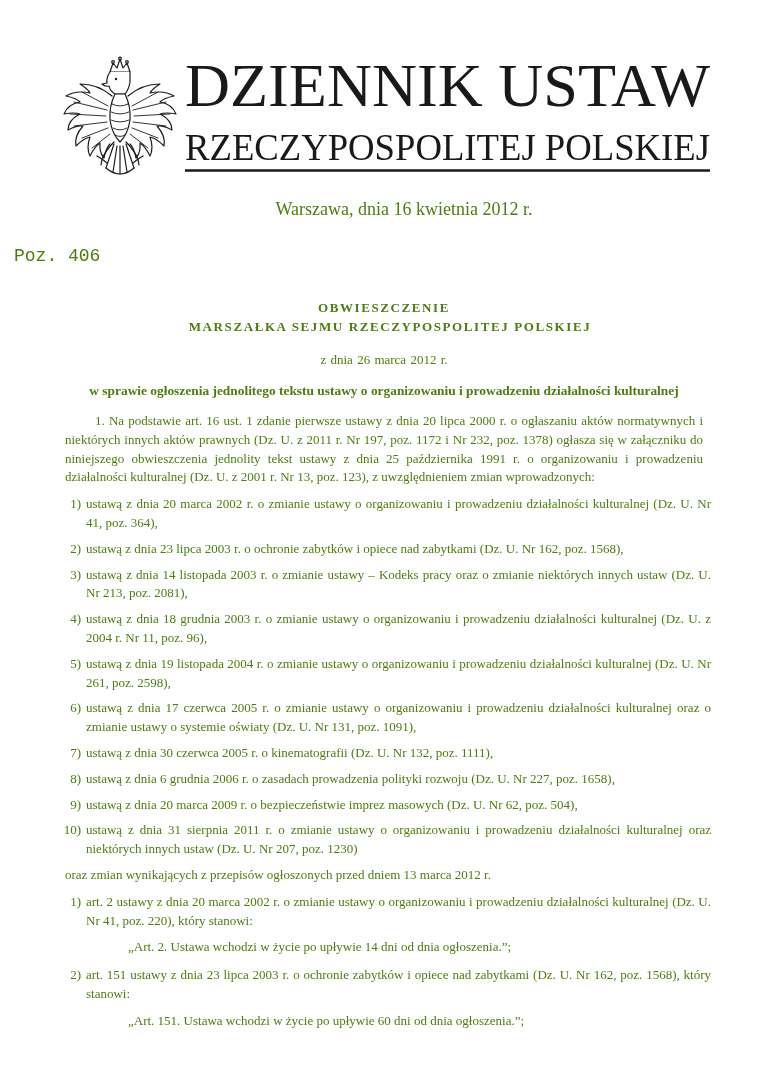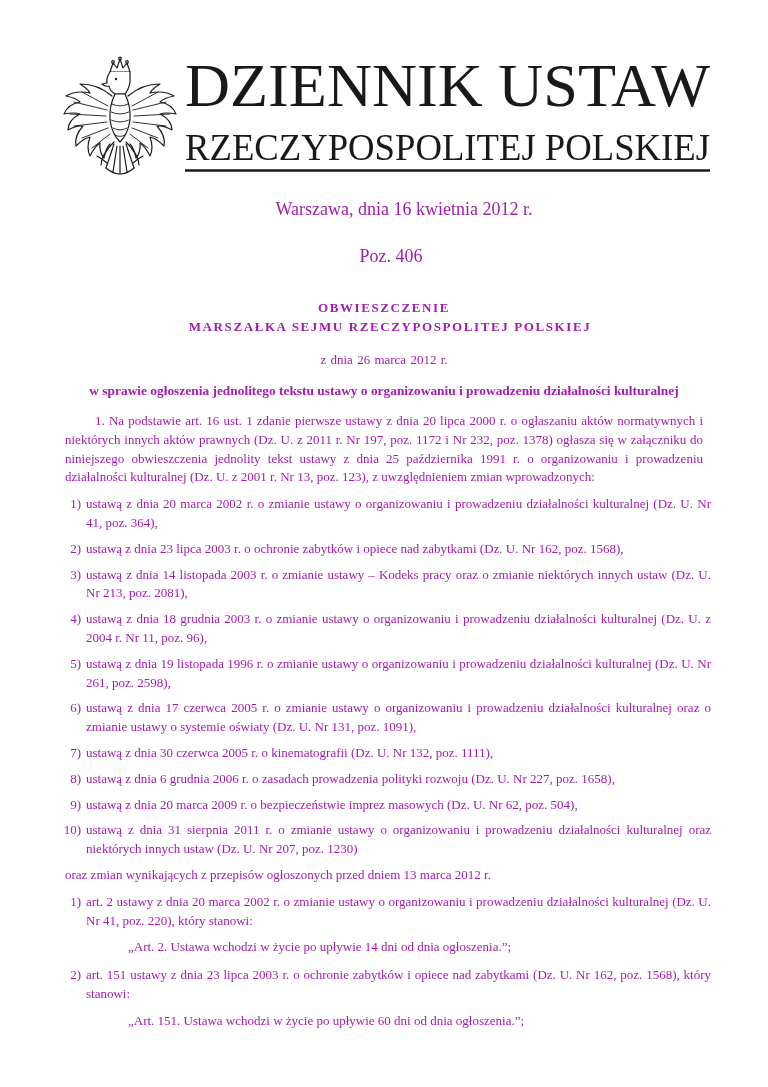--- a/index.html
+++ b/index.html
@@ -2,35 +2,35 @@
 <html lang="pl"><head>
 <meta charset="utf-8">
 <style>
   html,body{margin:0;padding:0;background:#ffffff;}
   .page{
     position:relative;
     width:768px;height:1087px;
     background:#ffffff;
     overflow:hidden;
     font-family:"Liberation Serif", serif;
-    color:#a21caf;
+    color:#4d7c0f;
   }
   
   .emblem{
     position:absolute;left:62px;top:56px;width:116px;height:124px;
   }
   .masthead-titles{
     position:absolute;left:185px;top:54px;width:527px;height:122px;
   }
   .masthead-titles svg{display:block;}
   .mast-title{font-family:"Liberation Serif", serif;fill:#191919;}
   
   .content{position:absolute;left:0;right:0;top:198px;}
   .dateline{margin:0;text-align:center;font-size:18px;line-height:22px;padding-left:40px;}
-  .poz{margin:25px 0 0 14px;text-align:center;font-size:18px;line-height:22px;}
+  .poz{margin:25px 0 0 14px;text-align:left;font-size:18px;line-height:22px;font-family:Liberation Mono, monospace;}
   .h-obw{margin:33px 0 0 0;text-align:center;font-size:13px;line-height:16px;
          font-weight:bold;letter-spacing:1.6px;}
   .h-marsz{margin:3px 0 0 12px;text-align:center;font-size:13px;line-height:16px;
          font-weight:bold;letter-spacing:1.6px;}
   .h-date{margin:17px 0 0 0;text-align:center;font-size:13px;line-height:15px;
          word-spacing:1px;}
   .h-subject{margin:15px 0 0 0;text-align:center;font-size:13.4px;line-height:17px;
          font-weight:bold;padding:0 40px;}
   
   .doc-body{
@@ -130,21 +130,21 @@
             <span class="txt">ustawą z dnia 14 listopada 2003 r. o zmianie ustawy – Kodeks pracy oraz o zmianie niektórych innych ustaw (Dz. U. Nr 213, poz. 2081),</span>
           </div>
 
           <div class="item">
             <span class="num">4)</span>
             <span class="txt">ustawą z dnia 18 grudnia 2003 r. o zmianie ustawy o organizowaniu i prowadzeniu działalności kulturalnej (Dz. U. z 2004 r. Nr 11, poz. 96),</span>
           </div>
 
           <div class="item">
             <span class="num">5)</span>
-            <span class="txt">ustawą z dnia 19 listopada 1996 r. o zmianie ustawy o organizowaniu i prowadzeniu działalności kulturalnej (Dz. U. Nr 261, poz. 2598),</span>
+            <span class="txt">ustawą z dnia 19 listopada 2004 r. o zmianie ustawy o organizowaniu i prowadzeniu działalności kulturalnej (Dz. U. Nr 261, poz. 2598),</span>
           </div>
 
           <div class="item">
             <span class="num">6)</span>
             <span class="txt">ustawą z dnia 17 czerwca 2005 r. o zmianie ustawy o organizowaniu i prowadzeniu działalności kulturalnej oraz o zmianie ustawy o systemie oświaty (Dz. U. Nr 131, poz. 1091),</span>
           </div>
 
           <div class="item">
             <span class="num">7)</span>
             <span class="txt">ustawą z dnia 30 czerwca 2005 r. o kinematografii (Dz. U. Nr 132, poz. 1111),</span>

